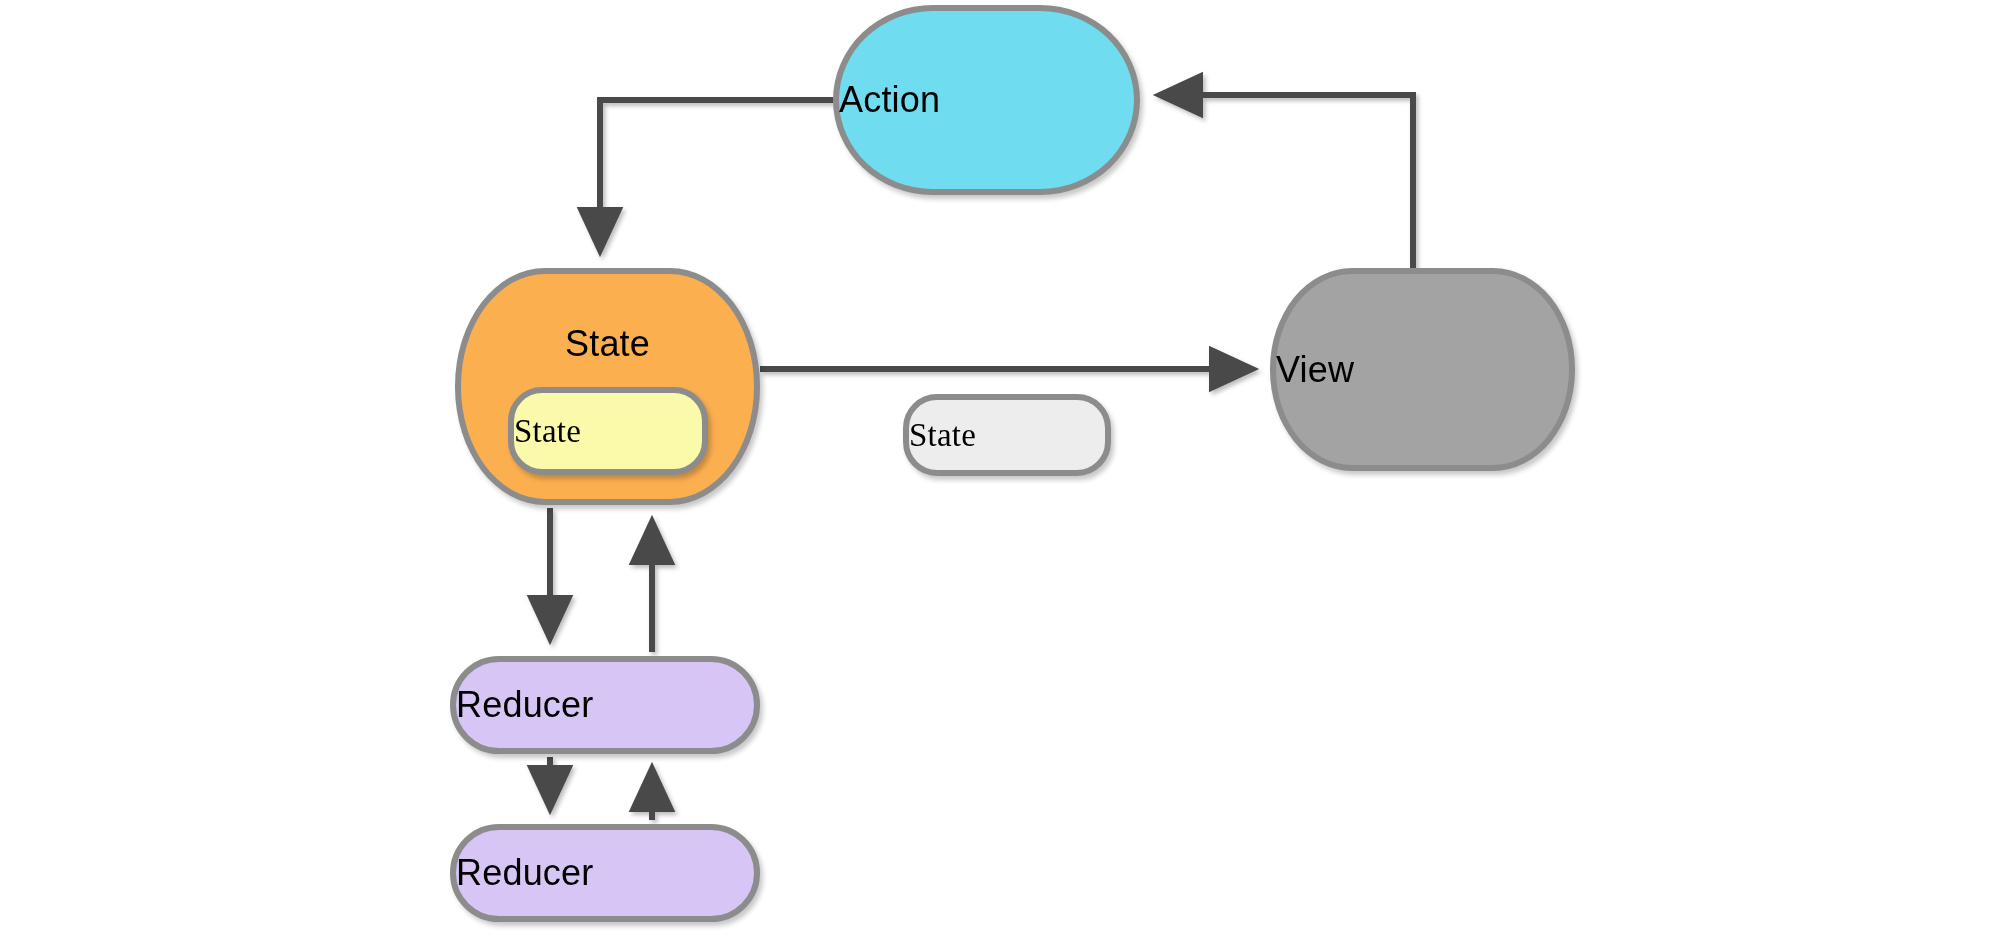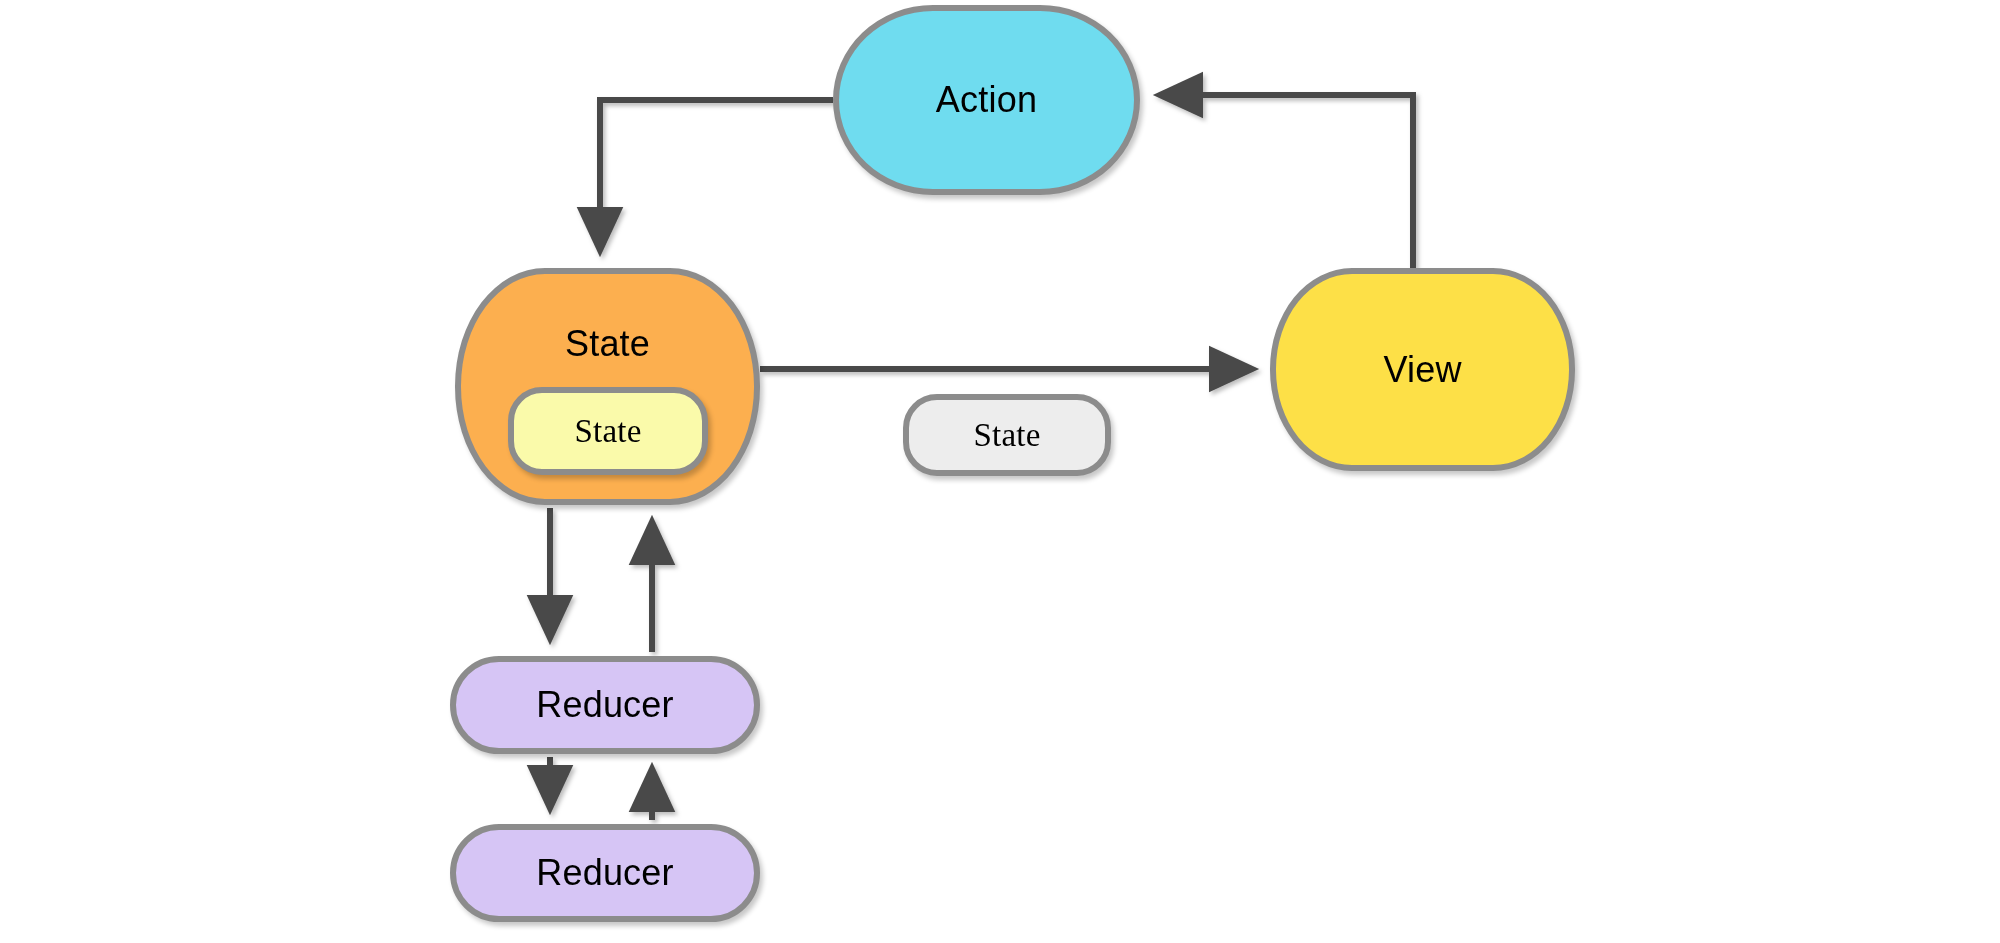--- a/index.html
+++ b/index.html
@@ -23,21 +23,21 @@
     top: 0;
     width: 2000px;
     height: 943px;
     pointer-events: none;
   }
   .node {
     position: absolute;
     box-sizing: border-box;
     display: flex;
     align-items: center;
-    justify-content: center;
+    justify-content: flex-start;
     border: 6px solid #8c8c8c;
     box-shadow: 3px 4px 5px rgba(0,0,0,0.22);
     color: #000000;
     font-family: "Liberation Sans", sans-serif;
     font-weight: 400;
     letter-spacing: 0.2px;
     z-index: 5;
   }
   .node-label {
     display: block;
@@ -90,21 +90,21 @@
     border-radius: 34px;
     font-size: 33px;
     font-family: "Liberation Serif", serif;
   }
   
   #node-view {
     left: 1270px;
     top: 268px;
     width: 305px;
     height: 203px;
-    background: #fde047;
+    background: #a3a3a3;
     border-radius: 82px / 101px;
     font-size: 36px;
   }
   
   #node-reducer-1 {
     left: 450px;
     top: 656px;
     width: 310px;
     height: 98px;
     background: #D6C5F5;

